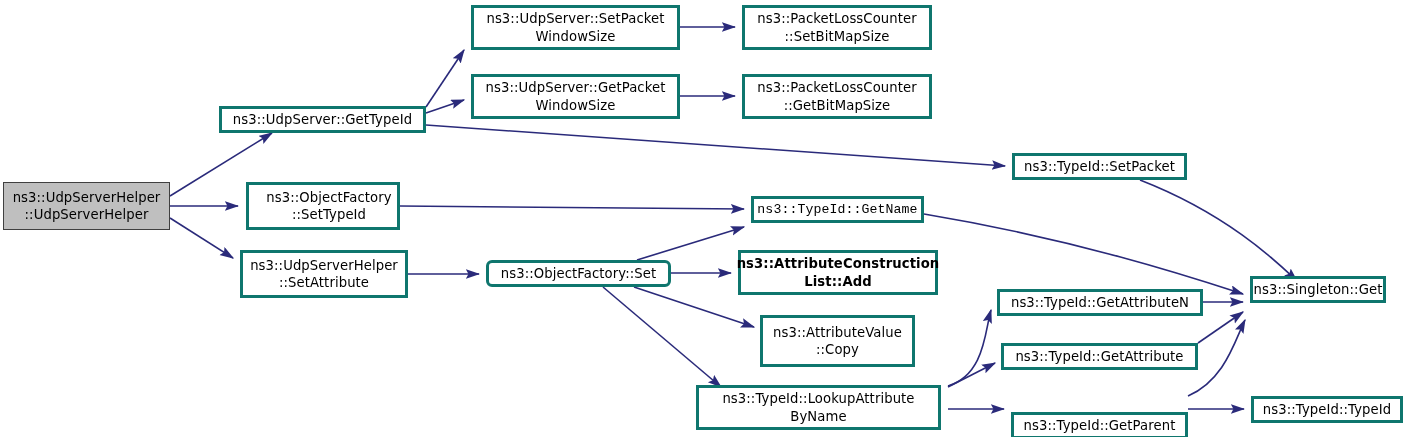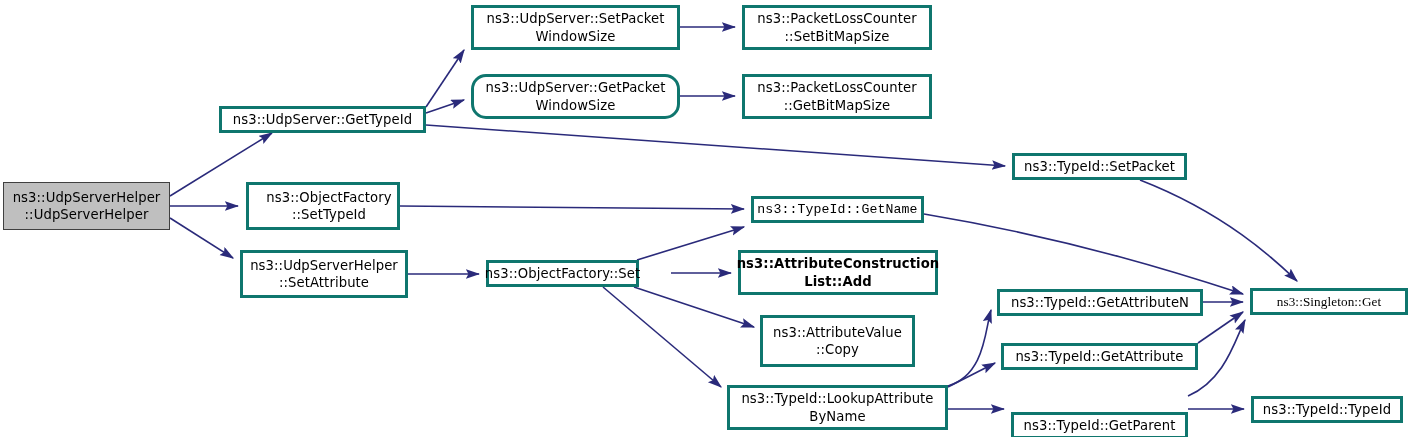--- a/index.html
+++ b/index.html
@@ -61,62 +61,62 @@
 ::SetTypeId</span>
       </div>
       <div class="node" style="left: 240px; top: 250px; width: 168px; height: 48px;">
         <span class="lbl">ns3::UdpServerHelper
 ::SetAttribute</span>
       </div>
       <div class="node" style="left: 471px; top: 5px; width: 209px; height: 45px;">
         <span class="lbl">ns3::UdpServer::SetPacket
 WindowSize</span>
       </div>
-      <div class="node" style="left: 471px; top: 74px; width: 209px; height: 45px; border-radius: 15px;">
+      <div class="node" style="left: 471px; top: 74px; width: 209px; height: 45px;">
         <span class="lbl">ns3::UdpServer::GetPacket
 WindowSize</span>
       </div>
       <div class="node" style="left: 742px; top: 5px; width: 190px; height: 45px;">
         <span class="lbl">ns3::PacketLossCounter
 ::SetBitMapSize</span>
       </div>
       <div class="node" style="left: 742px; top: 74px; width: 190px; height: 45px;">
         <span class="lbl">ns3::PacketLossCounter
 ::GetBitMapSize</span>
       </div>
       <div class="node" style="left: 1012px; top: 153px; width: 175px; height: 27px;">
         <span class="lbl">ns3::TypeId::SetPacket</span>
       </div>
       <div class="node" style="left: 751px; top: 196px; width: 173px; height: 27px; font-family: Liberation Mono, monospace;">
         <span class="lbl">ns3::TypeId::GetName</span>
       </div>
-      <div class="node" style="left: 486px; top: 260px; width: 153px; height: 27px;">
+      <div class="node" style="left: 486px; top: 260px; width: 185px; height: 27px; border-radius: 6px;">
         <span class="lbl">ns3::ObjectFactory::Set</span>
       </div>
       <div class="node" style="left: 738px; top: 250px; width: 200px; height: 45px; font-weight: bold;">
         <span class="lbl">ns3::AttributeConstruction
 List::Add</span>
       </div>
       <div class="node" style="left: 760px; top: 315px; width: 155px; height: 52px;">
         <span class="lbl">ns3::AttributeValue
 ::Copy</span>
       </div>
-      <div class="node" style="left: 727px; top: 385px; width: 221px; height: 45px;">
+      <div class="node" style="left: 696px; top: 385px; width: 245px; height: 45px;">
         <span class="lbl">ns3::TypeId::LookupAttribute
 ByName</span>
       </div>
       <div class="node" style="left: 997px; top: 289px; width: 206px; height: 27px;">
         <span class="lbl">ns3::TypeId::GetAttributeN</span>
       </div>
       <div class="node" style="left: 1001px; top: 343px; width: 197px; height: 27px;">
         <span class="lbl">ns3::TypeId::GetAttribute</span>
       </div>
       <div class="node" style="left: 1011px; top: 396px; width: 177px; height: 27px; margin-top: 16px;">
         <span class="lbl">ns3::TypeId::GetParent</span>
       </div>
-      <div class="node" style="left: 1250px; top: 288px; width: 158px; height: 27px; font-family: Liberation Serif, serif;">
+      <div class="node" style="left: 1250px; top: 276px; width: 136px; height: 27px;">
         <span class="lbl">ns3::Singleton::Get</span>
       </div>
       <div class="node" style="left: 1251px; top: 396px; width: 152px; height: 27px;">
         <span class="lbl">ns3::TypeId::TypeId</span>
       </div>
     </div>
 </div>
 
 </body></html>

